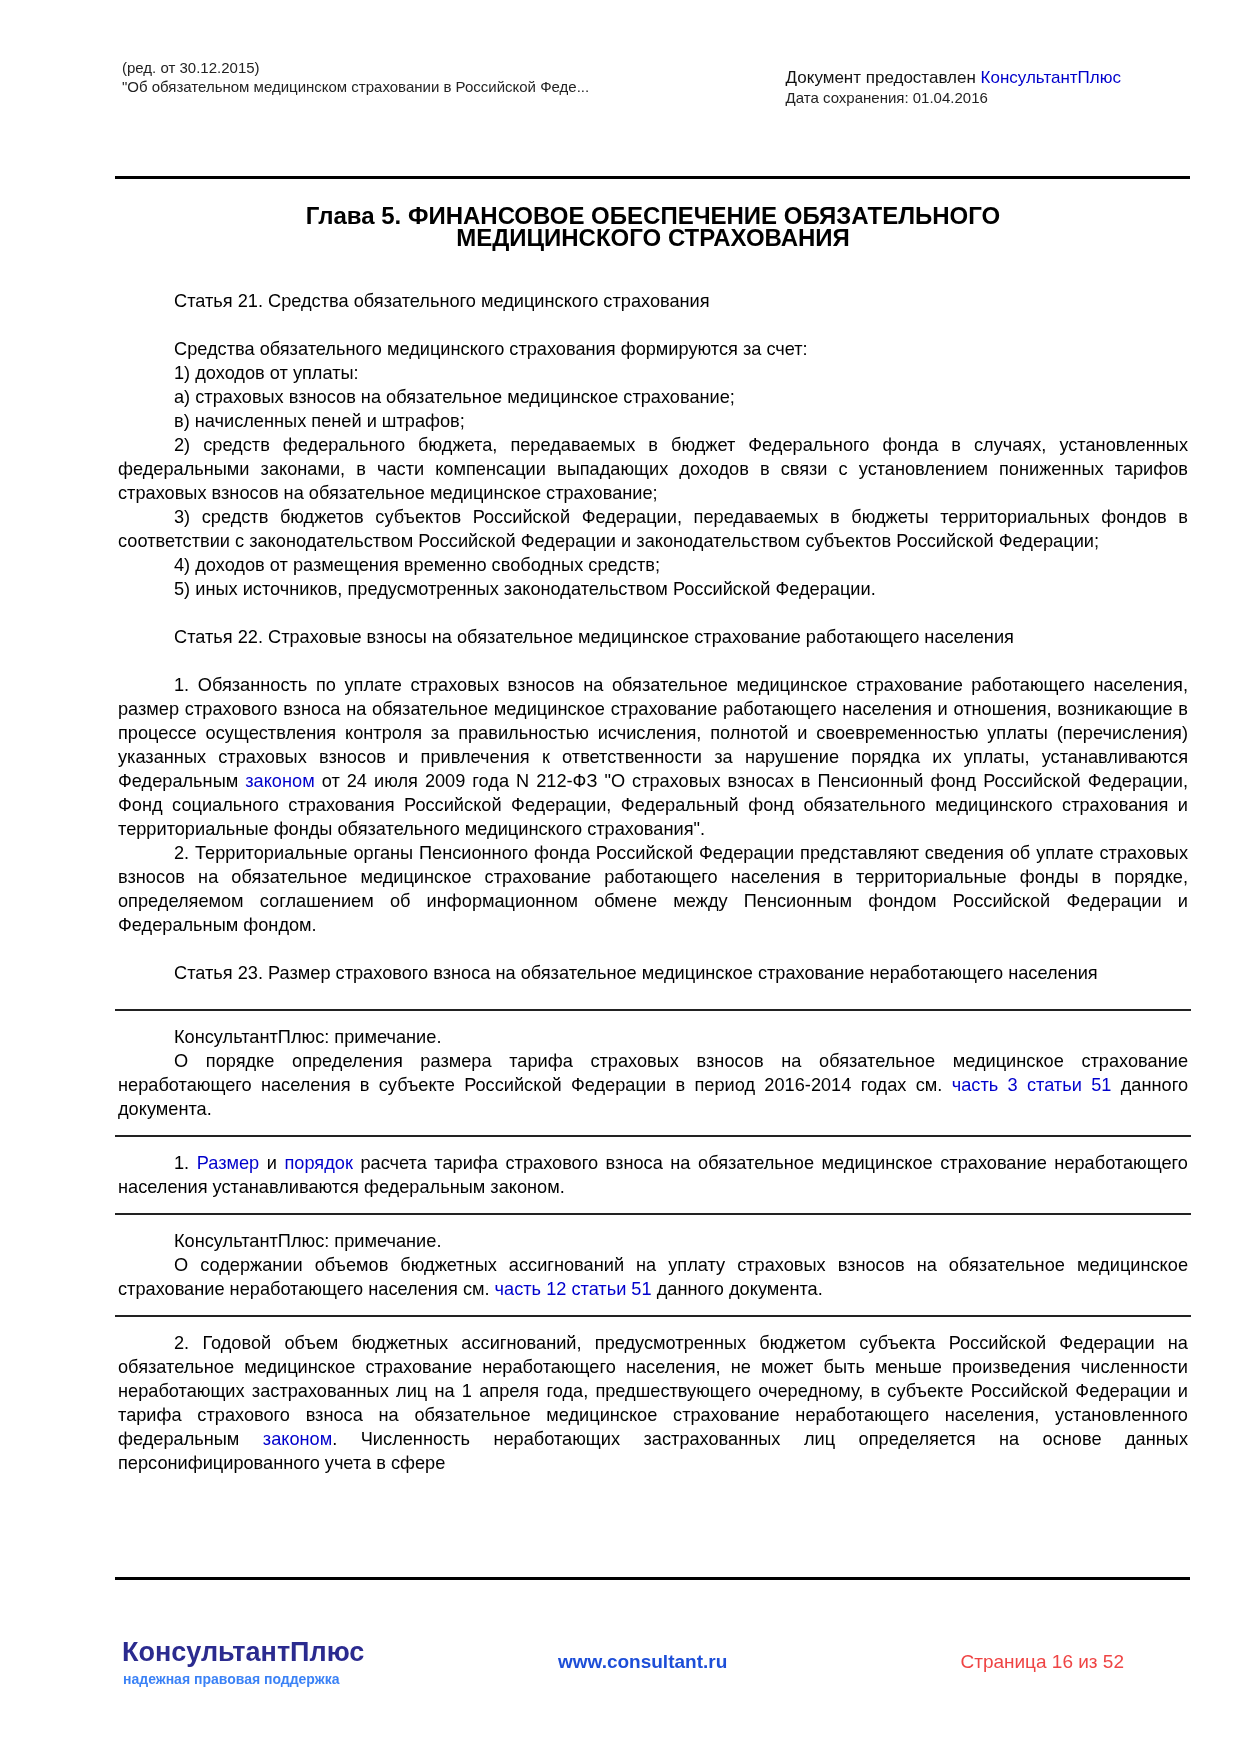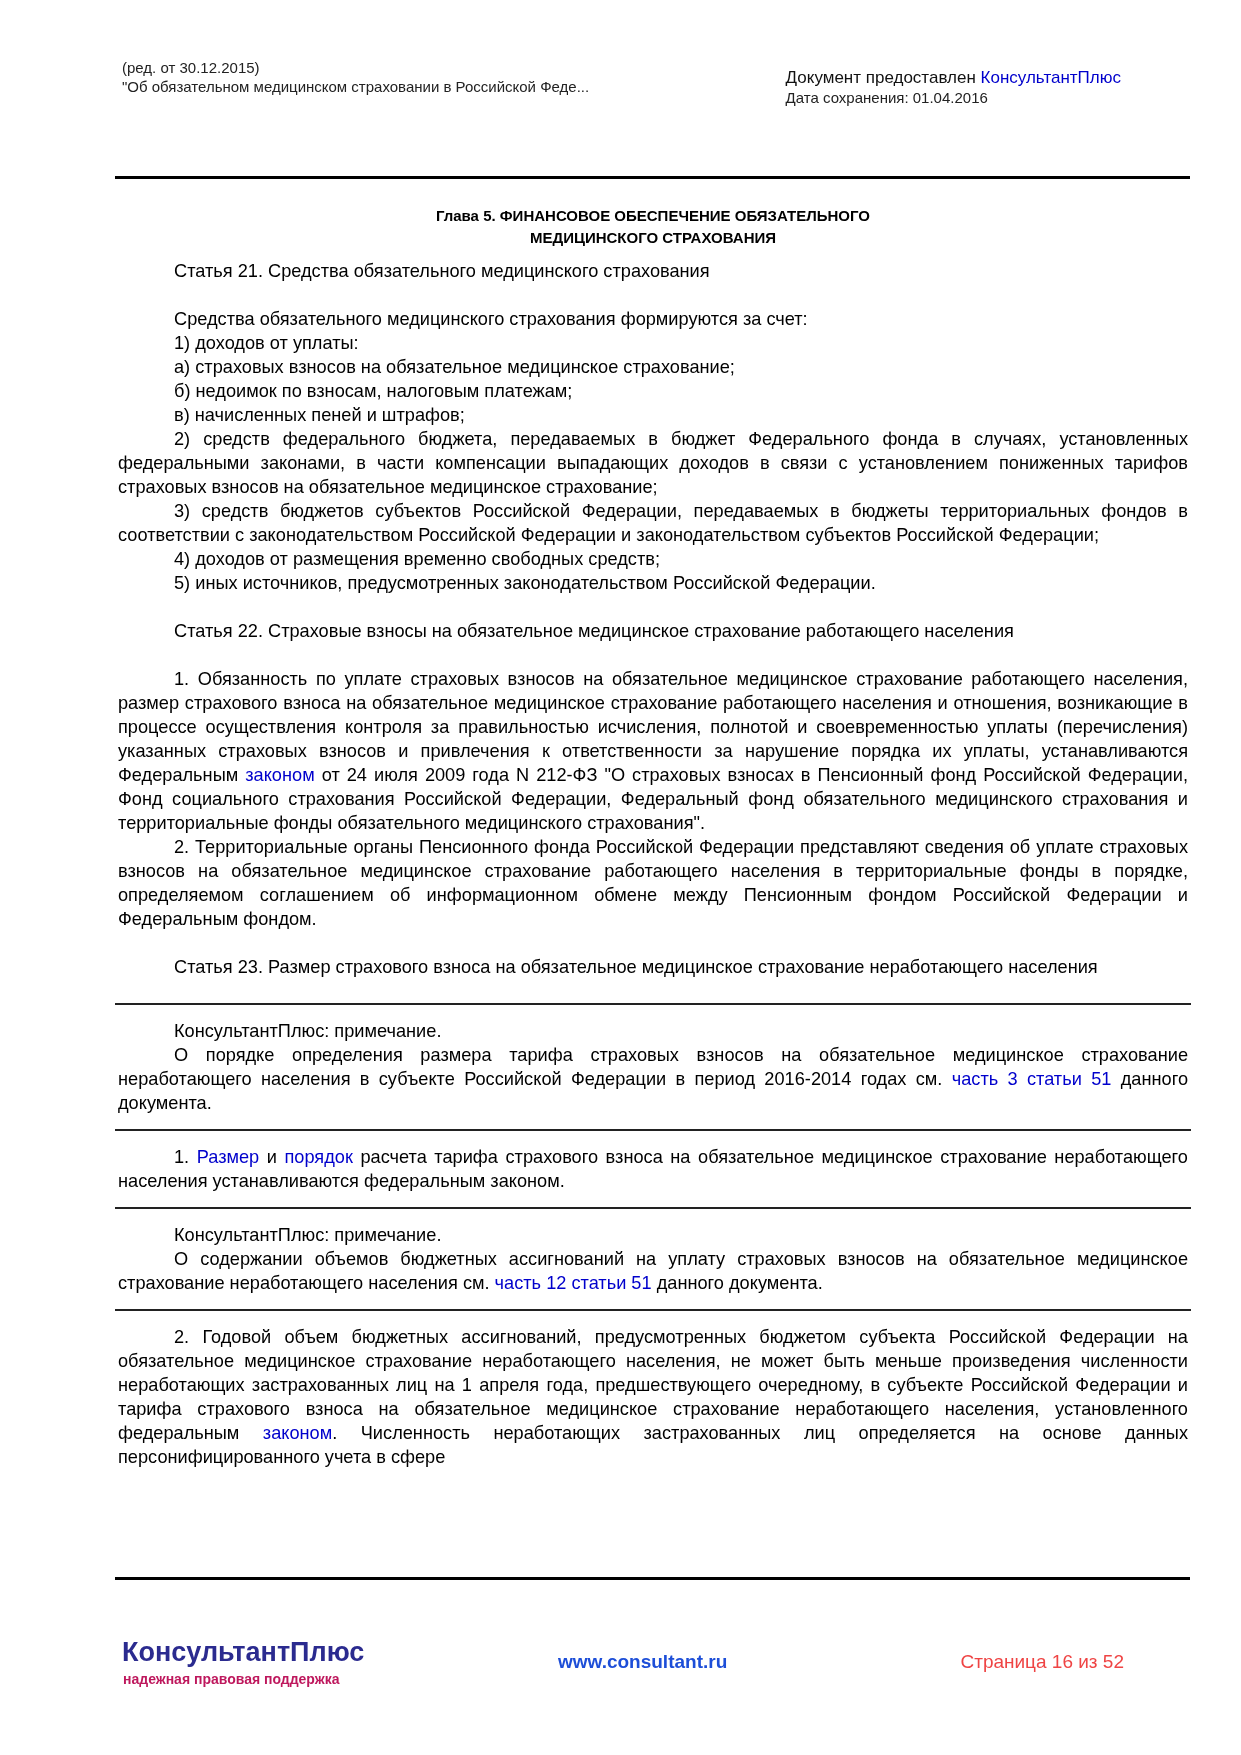--- a/index.html
+++ b/index.html
@@ -18,38 +18,38 @@
     .hdr-right .date { font-size: 15px; color: #222; }
     .blue { color: #0000cc; }
     .rule {
       position: absolute; left: 115px; width: 1075px; height: 3px; background: #000;
     }
     .content {
       position: absolute; left: 118px; top: 205px; width: 1070px;
       font-size: 18.2px; line-height: 24px;
     }
     .chapter {
-      text-align: center; font-weight: bold; font-size: 15px; line-height: 22px;
-      margin: 0 0 10px 0;
+      text-align: center; font-weight: bold; font-size: 24px; line-height: 22px;
+      margin: 0 0 40px 0;
     }
     p { margin: 0; text-align: justify; }
     .ind { text-indent: 56px; }
     .gap { height: 24px; }
     .gap-sm { height: 14px; }
     .art { padding-left: 56px; }
     .art-ind { text-indent: 56px; text-align: justify; }
     a.link { color: #0000cc; text-decoration: none; }
     .block-rule { height: 2px; background: #222; margin: 0 -3px; }
     .footer-logo {
       position: absolute; left: 122px; top: 1637px;
       font-weight: bold; font-size: 27px; color: #2b2b8f; letter-spacing: 0px;
     }
     .footer-tag {
       position: absolute; left: 123px; top: 1671px;
-      font-weight: bold; font-size: 14px; color: #be185d;
+      font-weight: bold; font-size: 14px; color: #3b82f6;
     }
     .footer-url {
       position: absolute; left: 558px; top: 1651px;
       font-weight: bold; font-size: 19px; color: #1d4ed8;
     }
     .footer-page {
       position: absolute; right: 117px; top: 1651px;
       font-size: 19px; color: #ef4444;
     }
   </style>
@@ -74,21 +74,20 @@
   <div class="chapter">
     <div>Глава 5. ФИНАНСОВОЕ ОБЕСПЕЧЕНИЕ ОБЯЗАТЕЛЬНОГО</div>
     <div>МЕДИЦИНСКОГО СТРАХОВАНИЯ</div>
   </div>
 
   <p class="art">Статья 21. Средства обязательного медицинского страхования</p>
   <div class="gap"></div>
   <p class="art">Средства обязательного медицинского страхования формируются за счет:</p>
   <p class="art">1) доходов от уплаты:</p>
   <p class="art">а) страховых взносов на обязательное медицинское страхование;</p>
-  <p class="art">б) недоимок по взносам, налоговым платежам;</p>
   <p class="art">в) начисленных пеней и штрафов;</p>
   <p class="ind">2) средств федерального бюджета, передаваемых в бюджет Федерального фонда в случаях, установленных федеральными законами, в части компенсации выпадающих доходов в связи с установлением пониженных тарифов страховых взносов на обязательное медицинское страхование;</p>
   <p class="ind">3) средств бюджетов субъектов Российской Федерации, передаваемых в бюджеты территориальных фондов в соответствии с законодательством Российской Федерации и законодательством субъектов Российской Федерации;</p>
   <p class="art">4) доходов от размещения временно свободных средств;</p>
   <p class="art">5) иных источников, предусмотренных законодательством Российской Федерации.</p>
   <div class="gap"></div>
 
   <p class="art">Статья 22. Страховые взносы на обязательное медицинское страхование работающего населения</p>
   <div class="gap"></div>
   <p class="ind"><span>1. Обязанность по уплате страховых взносов на обязательное медицинское страхование работающего населения, размер страхового взноса на обязательное медицинское страхование работающего населения и отношения, возникающие в процессе осуществления контроля за правильностью исчисления, полнотой и своевременностью уплаты (перечисления) указанных страховых взносов и привлечения к ответственности за нарушение порядка их уплаты, устанавливаются Федеральным</span> <a class="link">законом</a> <span>от 24 июля 2009 года N 212-ФЗ "О страховых взносах в Пенсионный фонд Российской Федерации, Фонд социального страхования Российской Федерации, Федеральный фонд обязательного медицинского страхования и территориальные фонды обязательного медицинского страхования".</span></p>

